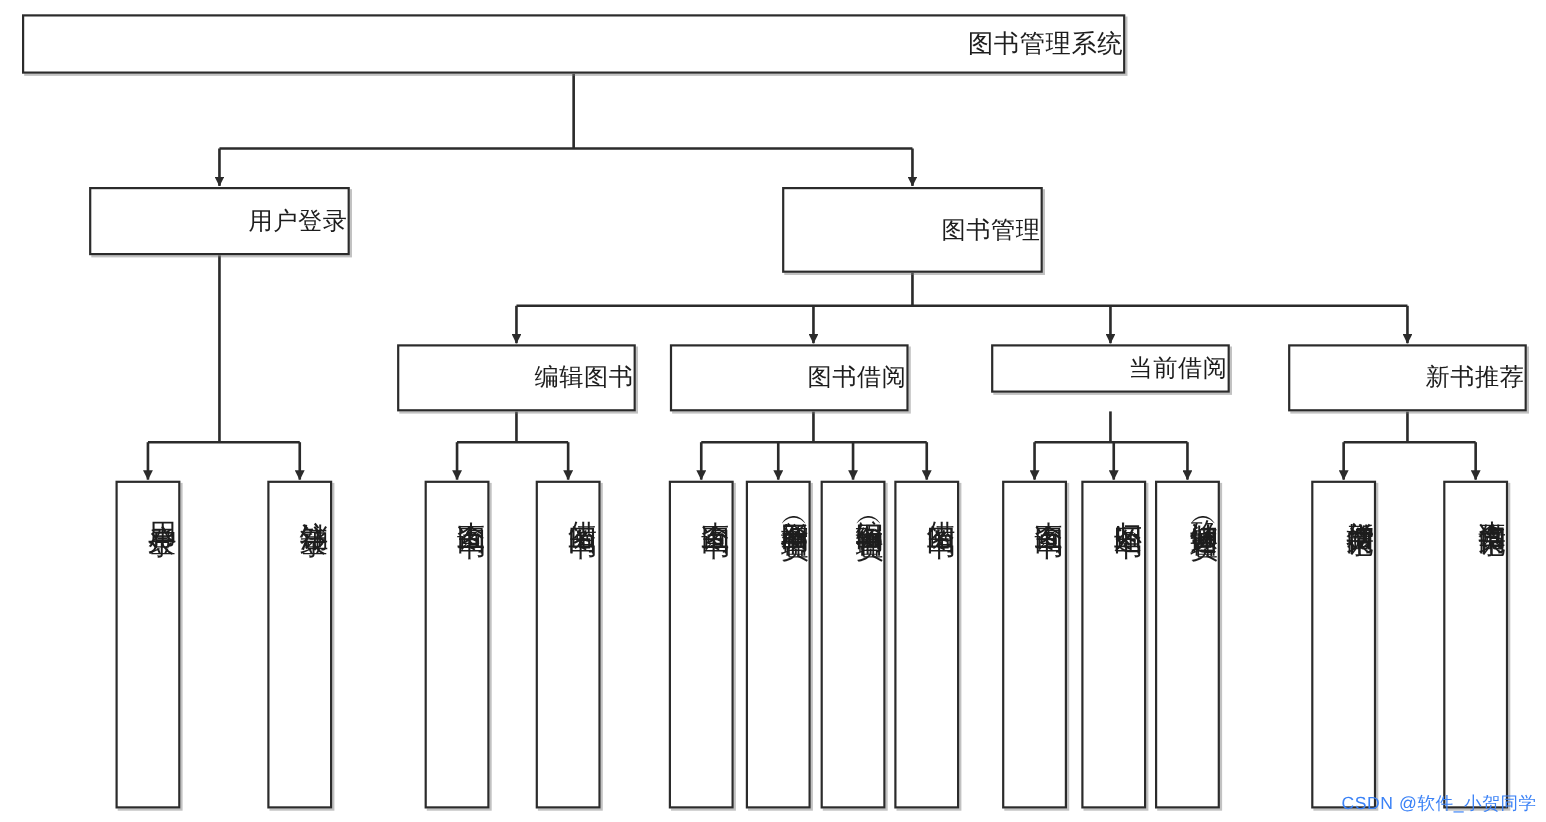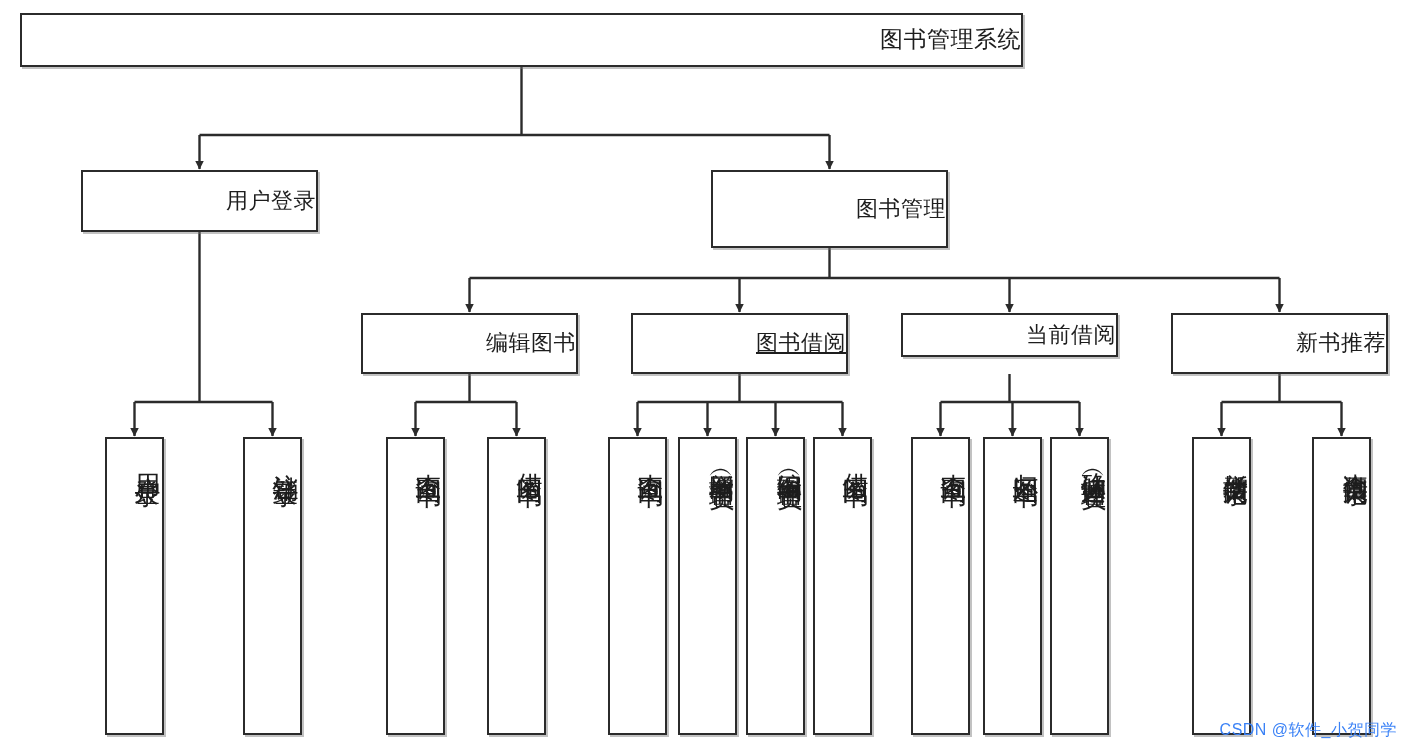--- a/index.html
+++ b/index.html
@@ -127,21 +127,21 @@
       </div>
       <div class="node horiz" style="left: 81px; top: 170px; width: 237px; height: 62px;">
         <span class="label">用户登录</span>
       </div>
       <div class="node horiz" style="left: 711px; top: 170px; width: 237px; height: 78px;">
         <span class="label">图书管理</span>
       </div>
       <div class="node horiz" style="left: 361px; top: 313px; width: 217px; height: 61px;">
         <span class="label">编辑图书</span>
       </div>
-      <div class="node horiz" style="left: 631px; top: 313px; width: 217px; height: 61px; text-decoration: underline;">
+      <div class="node horiz" style="left: 609px; top: 313px; width: 217px; height: 61px;">
         <span class="label">图书借阅</span>
       </div>
       <div class="node horiz" style="left: 901px; top: 313px; width: 217px; height: 44px;">
         <span class="label">当前借阅</span>
       </div>
       <div class="node horiz" style="left: 1171px; top: 313px; width: 217px; height: 61px;">
         <span class="label">新书推荐</span>
       </div>
       <div class="node vert" style="left: 105px; top: 437px; width: 59px; height: 298px;">
         <span class="label">用户登录</span>

